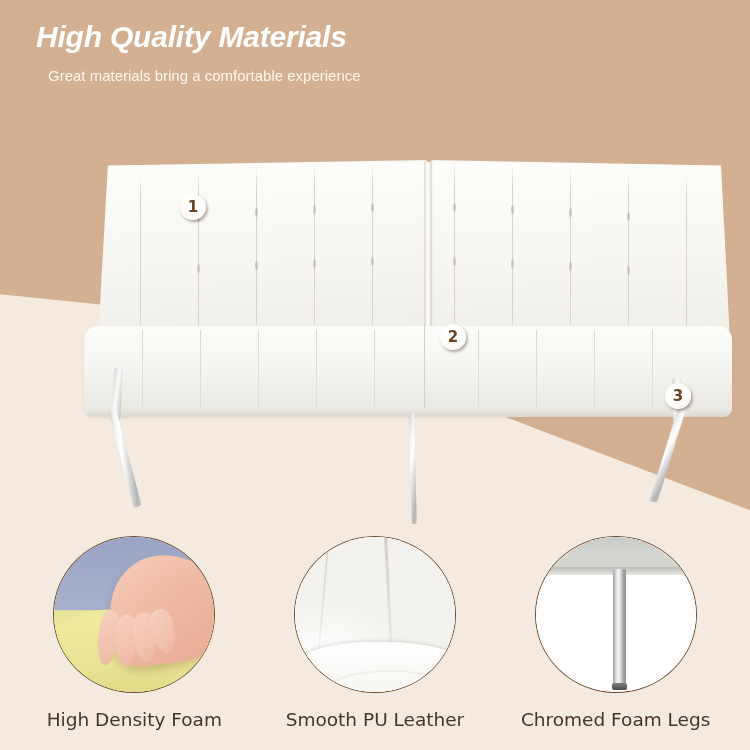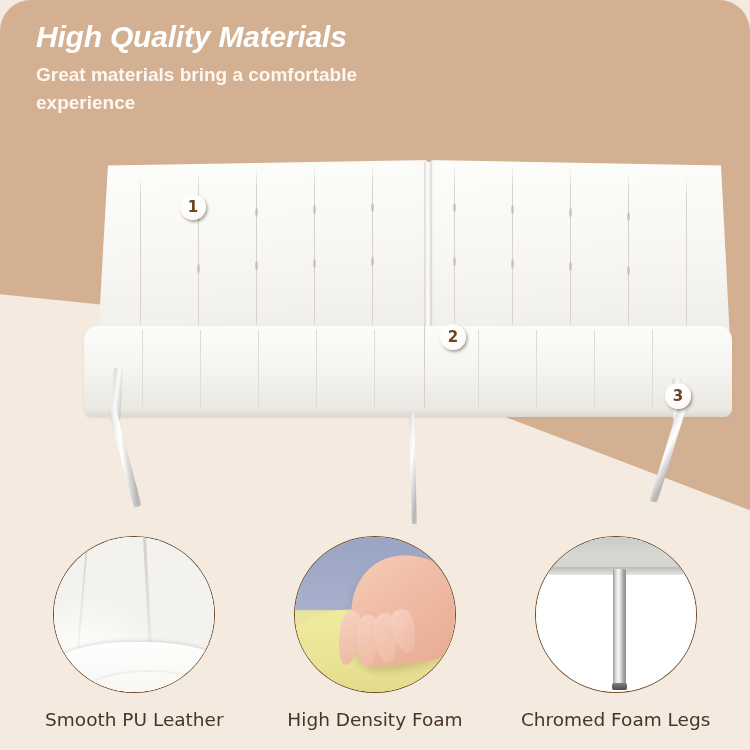--- a/index.html
+++ b/index.html
@@ -5,39 +5,39 @@
 <style>
   html,body{margin:0;padding:0;}
   body{
     width:750px;height:750px;
     background:#f5eae0;
     font-family:"Liberation Sans","DejaVu Sans",sans-serif;
     overflow:hidden;
   }
   #page{
     position:relative;width:750px;height:750px;
-    background:#f5eae0;overflow:hidden;border-radius:31px;
+    background:#f5eae0;overflow:hidden;
   }
 
   
   .tan-shape{
     position:absolute;left:0;top:0;width:750px;height:540px;
     background:#d3b091;
     clip-path:polygon(0% 0%, 100% 0%, 100% 94.5%, 33.5% 59.3%, 33.3% 59.2%, 0% 54.5%);
   }
 
   
   .header{position:absolute;left:36px;top:20px;width:560px;z-index:6;}
   .title{
     font-size:30px;font-weight:bold;font-style:italic;color:#ffffff;
     letter-spacing:-0.2px;line-height:1.1;margin:0 0 8px 0;white-space:nowrap;
   }
   .subtitle{
-    font-size:19px;color:#fdf7f1;line-height:1.45;margin:0;
-    max-width:330px;font-weight:700;
+    font-size:15px;color:#fdf7f1;line-height:1.45;margin:12px;
+    max-width:330px;font-weight:400;
   }
 
   
   .sofa{position:absolute;left:78px;top:160px;width:660px;height:310px;z-index:4;}
 
   .back-left,.back-right{
     position:absolute;top:0;height:180px;
     background:linear-gradient(177deg,#fdfdfb 0%,#f7f6f2 55%,#eeede8 100%);
   }
   .back-left{
@@ -286,47 +286,47 @@
   </div>
 
   <div class="badge" id="badge-1">1</div>
   <div class="badge" id="badge-2">2</div>
   <div class="badge" id="badge-3">3</div>
 
   <div class="features">
 
     <div class="feature">
       <div class="oval">
-        <div class="oval-inner pu">
-          <div class="pu-fold1"></div>
-          <div class="pu-fold2"></div>
-          <div class="pu-cush"></div>
-          <div class="pu-cush2"></div>
-        </div>
-      </div>
-      <div class="caption">Smooth PU Leather</div>
-    </div>
-
-    <div class="feature">
-      <div class="oval">
         <div class="oval-inner foam">
           <div class="foam-pad"></div>
           <div class="foam-dent"></div>
           <div class="hand"></div>
           <div class="finger f1"></div>
           <div class="finger f2"></div>
           <div class="finger f3"></div>
           <div class="finger f4"></div>
         </div>
       </div>
       <div class="caption">High Density Foam</div>
     </div>
 
     <div class="feature">
       <div class="oval">
+        <div class="oval-inner pu">
+          <div class="pu-fold1"></div>
+          <div class="pu-fold2"></div>
+          <div class="pu-cush"></div>
+          <div class="pu-cush2"></div>
+        </div>
+      </div>
+      <div class="caption">Smooth PU Leather</div>
+    </div>
+
+    <div class="feature">
+      <div class="oval">
         <div class="oval-inner chrome">
           <div class="chrome-top"></div>
           <div class="chrome-top2"></div>
           <div class="chrome-leg"></div>
           <div class="chrome-foot"></div>
         </div>
       </div>
       <div class="caption">Chromed Foam Legs</div>
     </div>
 

